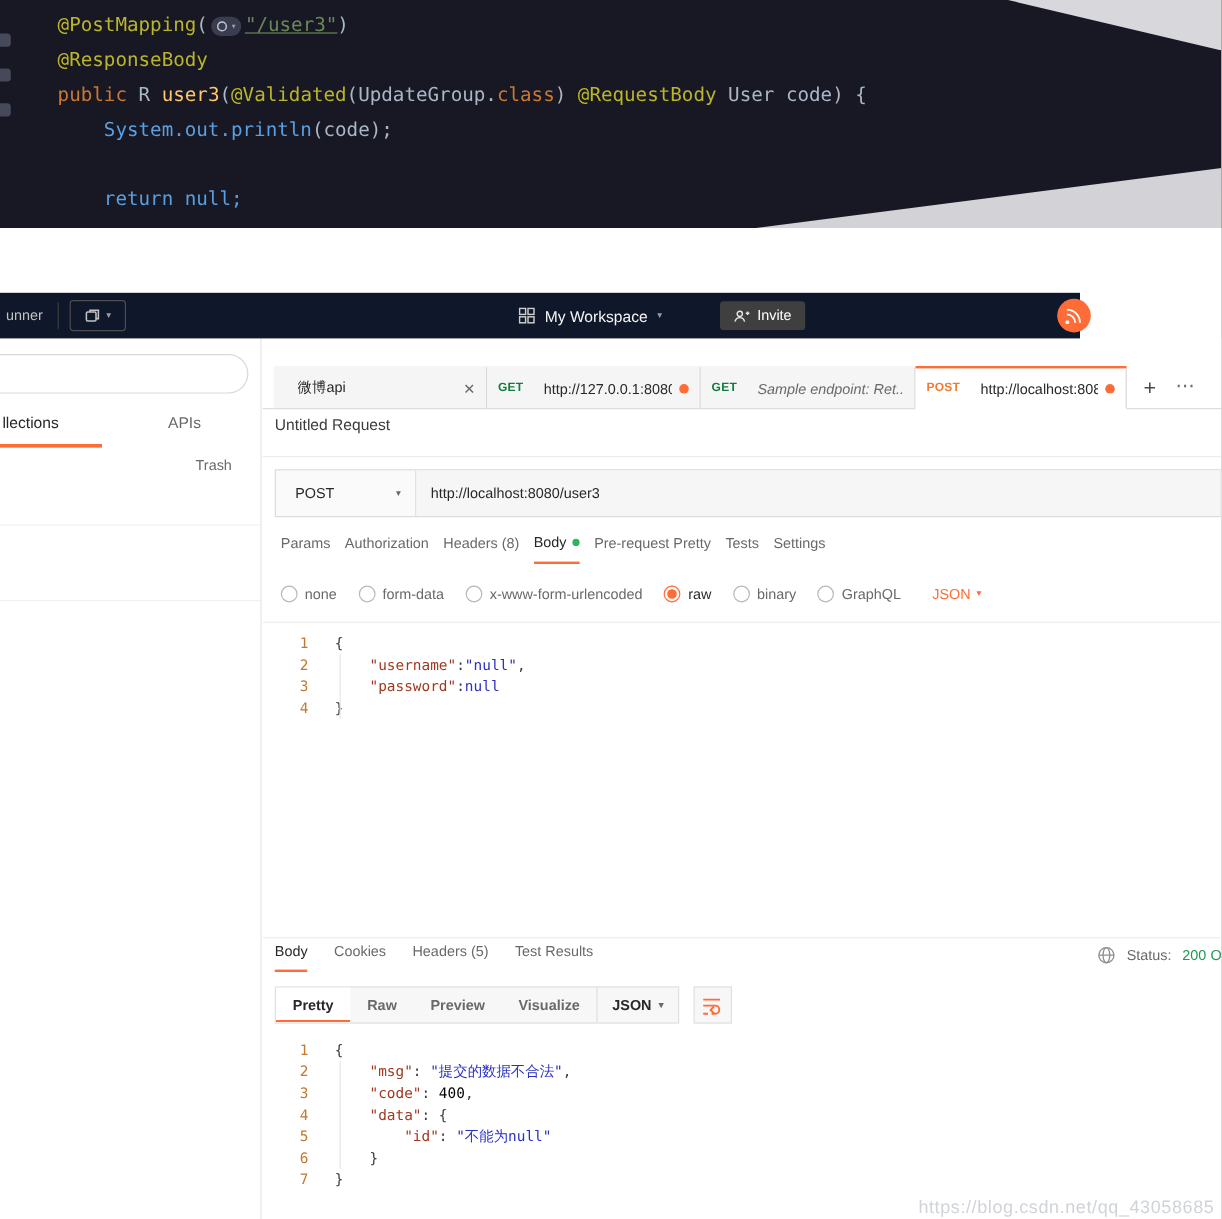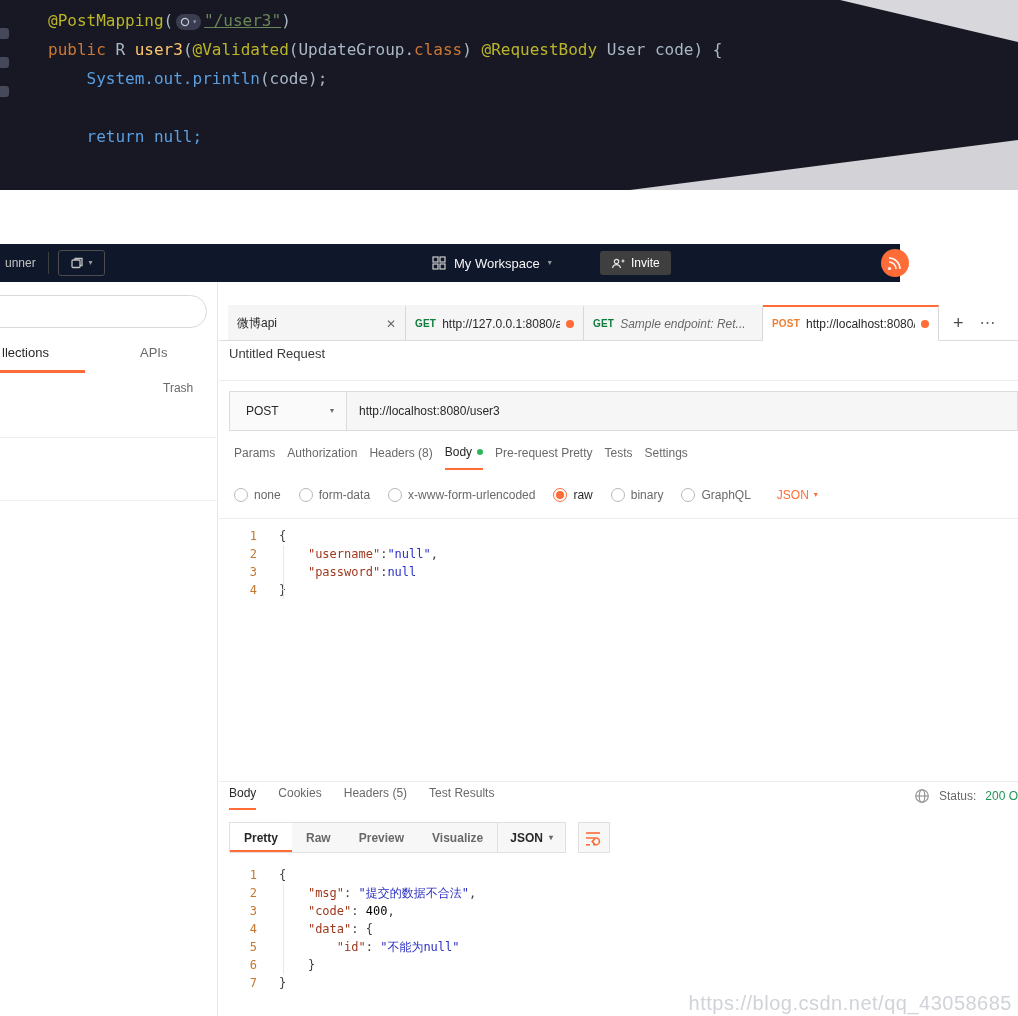--- a/index.html
+++ b/index.html
@@ -51,21 +51,21 @@
 
   
   .tabstrip { position:absolute; top:23px; left:0; right:0; height:36px; display:flex; }
   .tsp-l { width:9px; border-bottom:1px solid #dcdcdc; flex:none; }
   .ptab { flex:none; display:flex; align-items:center; gap:6px; padding:0 9px; font-size:12px; color:#282828; background:#f5f5f5; border-right:1px solid #d8d8d8; border-bottom:1px solid #dcdcdc; border-top:2px solid transparent; cursor:pointer; overflow:hidden; }
   .t1 { width:178px; } .t2 { width:178px; } .t3 { width:179px; } .t4 { width:176px; }
   .ptab.active { background:#fff; border-top:2px solid #ff6c37; border-bottom:1px solid #fff; }
   .m { font-size:10px; font-weight:bold; flex:none; letter-spacing:.2px; }
   .m.get { color:#0f7d3c; }
   .m.post { color:#ef7d33; }
-  .tab-title { flex:1; min-width:0; white-space:nowrap; overflow:hidden; }
+  .tab-title { flex:1; min-width:0; white-space:nowrap; overflow:hidden;margin-left:11px; }
   .tab-title.italic { font-style:italic; color:#696969; }
   .dot { width:8px; height:8px; border-radius:50%; background:#ff6c37; flex:none; }
   .close-x { color:#696969; font-size:12px; flex:none; cursor:pointer; }
   .tsp-r { flex:1; border-bottom:1px solid #dcdcdc; display:flex; align-items:center; gap:16px; padding-left:14px; }
   .addtab { font-size:18px; color:#4a4a4a; cursor:pointer; line-height:1; }
   .moretabs { font-size:16px; color:#696969; cursor:pointer; line-height:1; }
 
   .req-name { position:absolute; top:64px; left:10px; font-size:13px; color:#3c3c3c; }
   .div1 { position:absolute; top:98px; left:0; right:0; height:1px; background:#ededed; }
 
@@ -116,38 +116,41 @@
 
   .resp-toolbar { position:absolute; top:540px; left:10px; height:31px; display:flex; align-items:stretch;font-weight:bold; }
   .vt-group { display:flex; border:1px solid #e0e0e0; background:#f7f7f7; }
   .vt { padding:0 14px; display:flex; align-items:center; font-size:12px; color:#696969; cursor:pointer; }
   .vt.active { color:#282828; background:#fff; box-shadow:inset 0 -2px 0 #ff6c37; }
   .vt-lang { padding:0 12px; display:flex; align-items:center; gap:6px; font-size:12px; color:#282828; border-left:1px solid #e0e0e0; cursor:pointer; }
   .wrap-btn { width:32px; flex:none; margin-left:12px; border:1px solid #e0e0e0; background:#f7f7f7; display:flex; align-items:center; justify-content:center; cursor:pointer; }
 
   .resp-editor { position:absolute; top:577px; left:0; right:0; bottom:0; padding-top:7px; }
 
-  .watermark { position:absolute; right:6px; bottom:1px; font-size:20px; color:#d0d3d8; letter-spacing:.5px; z-index:5; }
+  .watermark { position:absolute; right:6px; bottom:1px; font-size:15px; color:#d0d3d8; letter-spacing:.5px; z-index:5; }
 
   svg { display:block; }
 </style>
 </head>
 <body>
 
 <div class="page">
 
   <section class="ide">
     <div class="gfrag gf1"></div>
     <div class="gfrag gf2"></div>
     <div class="gfrag gf3"></div>
     <div class="ide-code">
         <div class="crow">
           <span class="lc"><span class="tok-ann">@PostMapping</span><span class="tok-pln">(</span><span class="inlay"><svg width="10" height="10" viewBox="0 0 10 10">
                 <circle cx="5" cy="5" r="3.6" fill="none" stroke="#c2c6d4" stroke-width="1.2"></circle>
               </svg><span class="inlay-caret">▾</span></span><span class="tok-strlink">"/user3"</span><span class="tok-pln">)</span></span>
+        </div>
+        <div class="crow">
+          <span class="lc"><span class="tok-ann">@ResponseBody</span></span>
         </div>
         <div class="crow">
           <span class="lc"><span class="tok-kw">public </span><span class="tok-pln">R </span><span class="tok-meth">user3</span><span class="tok-pln">(</span><span class="tok-ann">@Validated</span><span class="tok-pln">(UpdateGroup.</span><span class="tok-kw">class</span><span class="tok-pln">) </span><span class="tok-ann">@RequestBody</span><span class="tok-pln"> User code) {</span></span>
         </div>
         <div class="crow">
           <span class="lc"><span class="tok-pln">    </span><span class="tok-blue">System.out.println</span><span class="tok-pln">(code);</span></span>
         </div>
         <div class="crow">
           <span class="lc"></span>
         </div>

